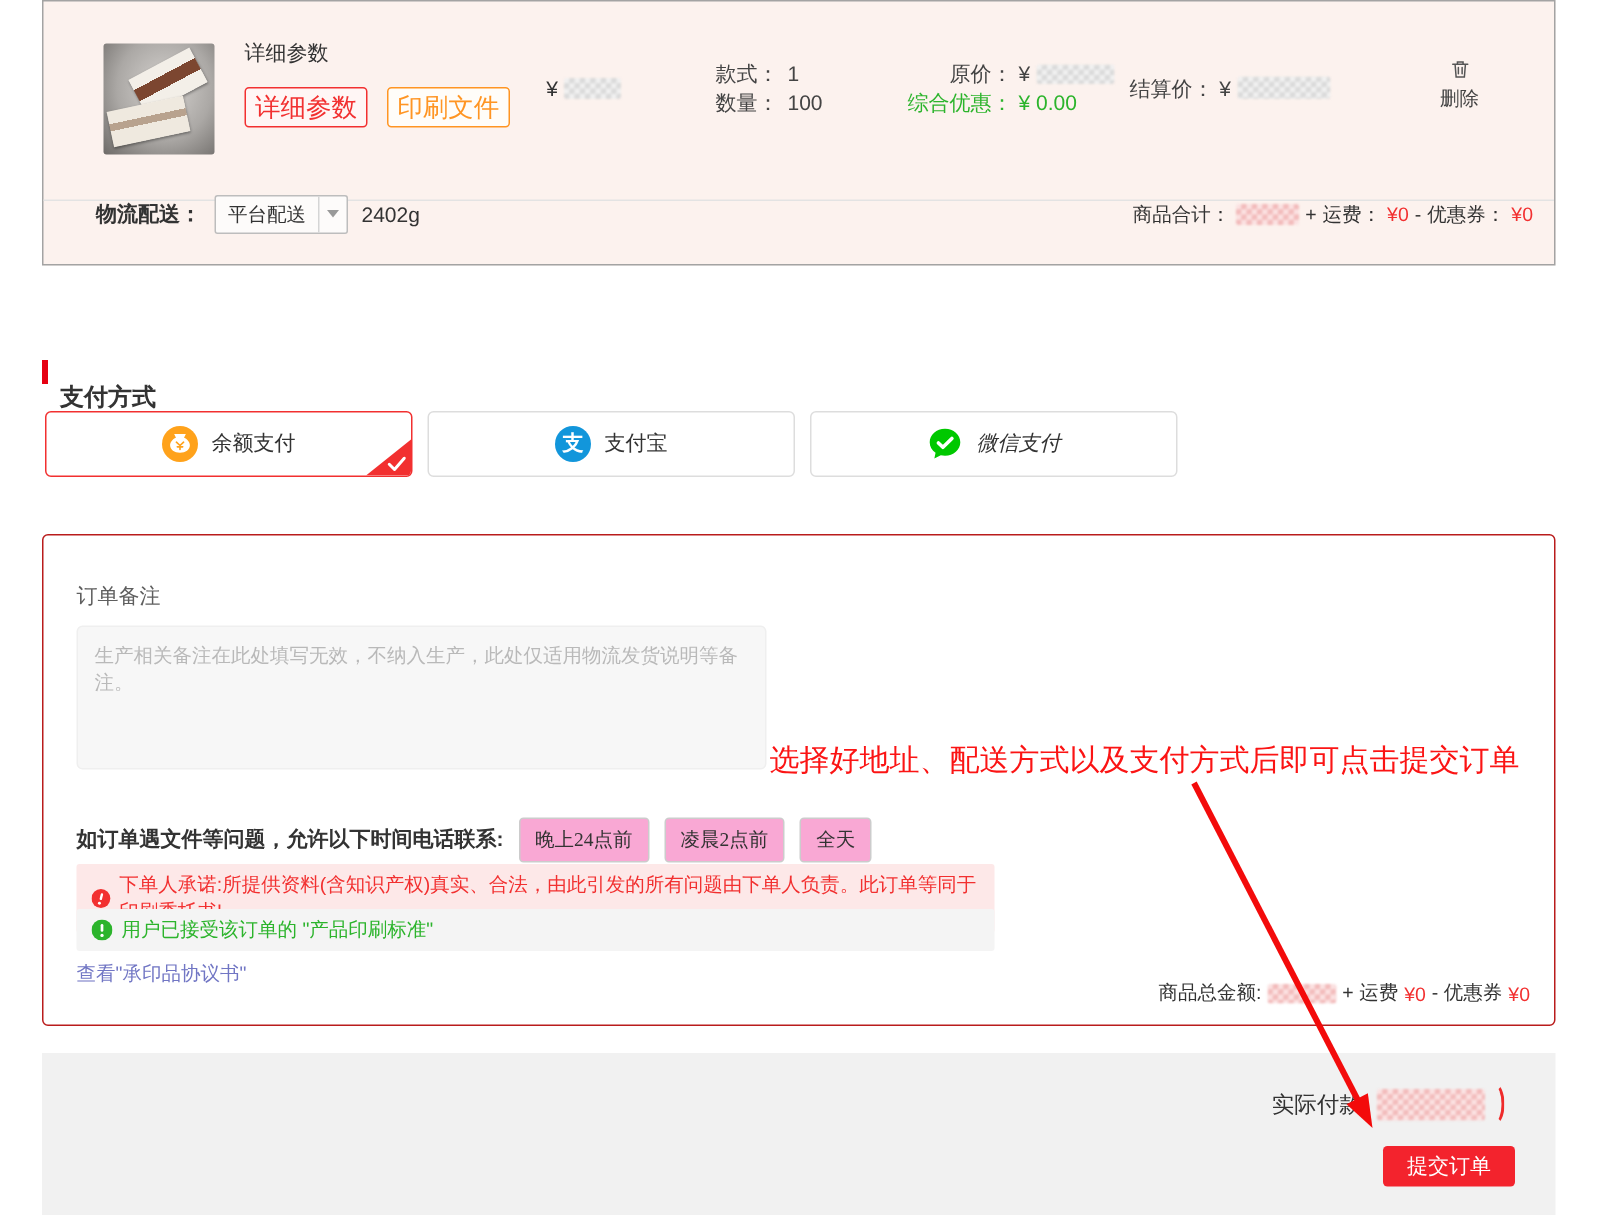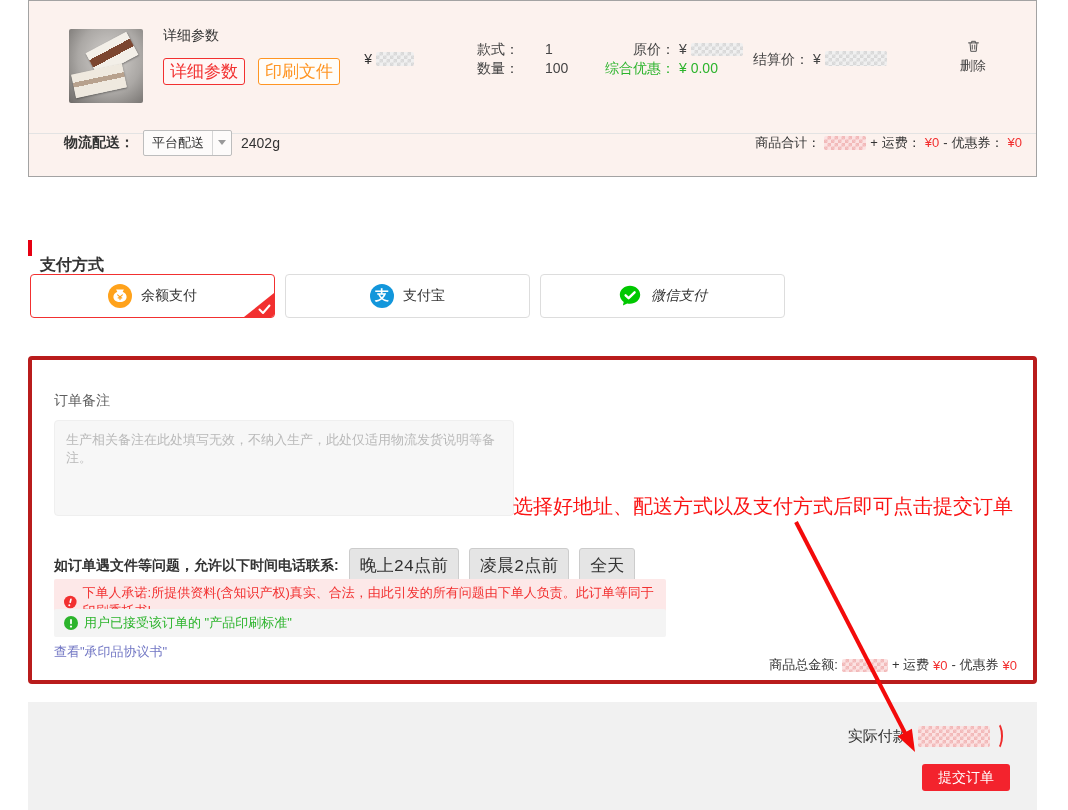--- a/index.html
+++ b/index.html
@@ -25,21 +25,21 @@
   .bro1{width:46px;height:26px;left:20px;top:12px;transform:rotate(-28deg);}
   .bro2{width:52px;height:24px;left:4px;top:40px;transform:rotate(-12deg);background:linear-gradient(180deg,#efe9df 0 35%,#b8a28e 35% 55%,#efe9df 55% 100%);}
   .prod-info{position:absolute;left:134px;top:26px;}
   .prod-title{font-size:14px;color:#333;margin-bottom:13px;}
   .tag{display:inline-block;font-size:17px;line-height:1;padding:4px 6px;border-radius:3px;margin-right:9px;cursor:pointer;}
   .tag-red{color:#f23030;border:1px solid #f23030;background:#fff6f5;}
   .tag-orange{color:#ff9523;border:1px solid #ff9523;background:#fffdf9;}
 
   .col-price{position:absolute;left:300px;top:50px;width:120px;text-align:center;color:#333;}
   .col-stylqty{position:absolute;left:438px;top:39px;font-size:14px;color:#444;}
-  .col-stylqty .ln{display:grid;grid-template-columns:52px auto;line-height:19px;gap:20px;}
+  .col-stylqty .ln{display:grid;grid-template-columns:52px auto;line-height:19px;}
   .col-stylqty .lab{text-align:right;}
   .col-stylqty .val{padding-left:6px;}
   .col-orig{position:absolute;left:560px;top:39px;font-size:14px;}
   .col-orig .ln{display:grid;grid-template-columns:86px auto;line-height:19px;}
   .col-orig .lab{text-align:right;color:#444;}
   .col-orig .val{padding-left:4px;color:#444;}
   .green-txt{color:#2cb42c !important;}
   .col-settle{position:absolute;left:724px;top:50px;font-size:14px;color:#444;}
   .col-del{position:absolute;left:920px;top:37px;width:48px;text-align:center;color:#444;font-size:13px;cursor:pointer;}
   .col-del svg{display:block;margin:0 auto 3px auto;}
@@ -93,36 +93,36 @@
   .pay1{left:30px;}.pay2{left:285px;}.pay3{left:540px;font-style:italic;}
   .sel-corner{position:absolute;right:0;bottom:0;width:0;height:0;
     border-style:solid;border-width:0 0 24px 30px;border-color:transparent transparent #f23030 transparent;}
   .sel-check{position:absolute;right:3px;bottom:2px;}
   .alipay-circle{width:24px;height:24px;border-radius:50%;background:#1296db;color:#fff;
     display:flex;align-items:center;justify-content:center;font-size:14px;font-weight:bold;}
 
   
   .panel{
     position:absolute;left:28px;top:356px;width:1009px;height:328px;background:#fff;
-    border:4px solid #b91c1c;border-radius:4px;box-sizing:border-box;
+    border:1px solid #b91c1c;border-radius:4px;box-sizing:border-box;
   }
   .note-label{position:absolute;left:22px;top:32px;font-size:14px;color:#5f5f5f;}
   .note-area{
     position:absolute;left:22px;top:60px;width:436px;height:74px;resize:none;
     background:#f7f7f7;border:1px solid #efefef;border-radius:4px;
     font-family:"Liberation Sans","DejaVu Sans",sans-serif;font-size:13px;color:#444;
     padding:10px 11px;outline:none;
   }
   .note-area::placeholder{color:#b9b9b9;}
   .contact-row{position:absolute;left:22px;top:188px;display:flex;align-items:center;gap:10px;}
   .contact-label{font-weight:bold;font-size:14px;color:#333;}
   .time-btn{
-    background:#e5e5e5;border:1px solid #ccc;border-radius:3px;padding:5px 10px;
-    font-size:17px;color:#333;cursor:pointer;
-    font-family:Liberation Mono, monospace;
+    background:#f9a8d4;border:1px solid #ccc;border-radius:3px;padding:5px 10px;
+    font-size:13px;color:#333;cursor:pointer;
+    font-family:Liberation Serif, serif;
   }
   .notice{position:absolute;left:22px;width:612px;box-sizing:border-box;
     display:flex;align-items:center;gap:6px;padding:5px 10px;font-size:13px;border-radius:2px;}
   .notice-red{top:219px;background:#fde8e8;color:#f23030;}
   .notice-green{top:249px;background:#f4f4f4;color:#2cb42c;}
   .agree-link{position:absolute;left:22px;top:283px;font-size:13px;color:#7176c4;cursor:pointer;text-decoration:none;}
   .panel-total{position:absolute;right:16px;top:296px;font-size:13px;color:#333;display:flex;align-items:center;gap:4px;}
 
   
   .annotation{

